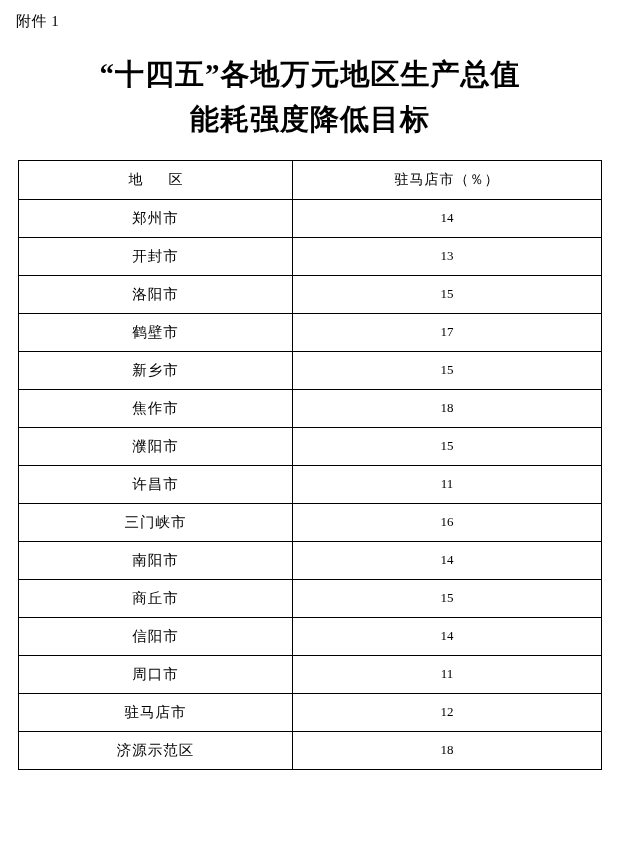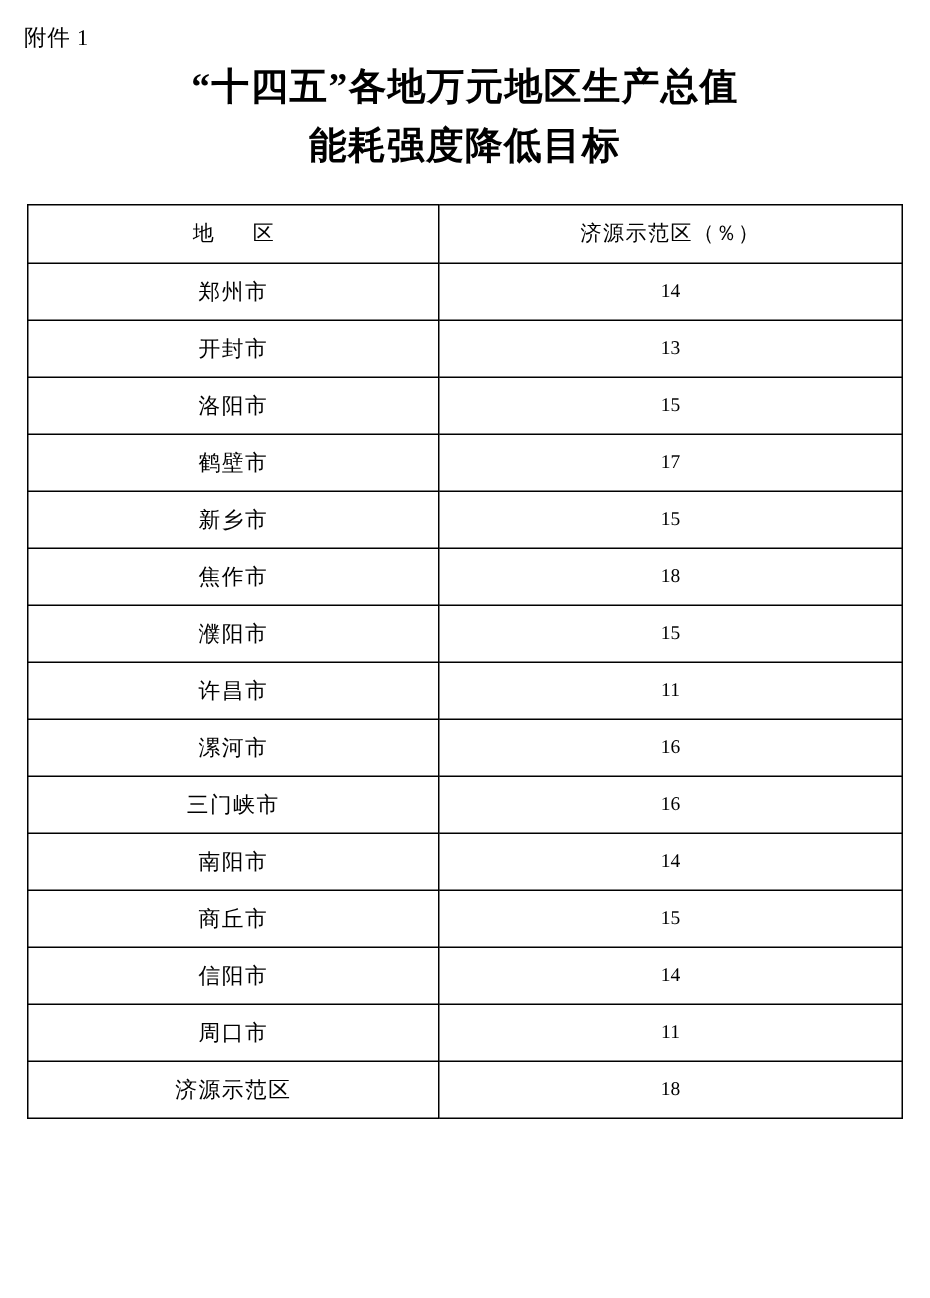--- a/index.html
+++ b/index.html
@@ -18,31 +18,31 @@
   .page {
     width: 620px;
     height: 865px;
     box-sizing: border-box;
     padding: 0;
     position: relative;
   }
   .attachment-label {
     position: absolute;
     left: 16px;
-    top: 16px;
+    top: 0;
     font-size: 15px;
     font-family: "Liberation Serif", "DejaVu Serif", serif;
     letter-spacing: 0.5px;
     white-space: nowrap;
   }
   .doc-title {
-    margin: 0;
+    margin: 12px;
     padding-top: 40px;
     text-align: center;
-    font-size: 25px;
+    font-size: 29px;
     font-weight: bold;
     line-height: 1.55;
     letter-spacing: 1px;
     font-family: "Liberation Serif", "DejaVu Serif", serif;
   }
   .title-line {
     display: block;
   }
   .table-wrap {
     margin: 18px 18px 0 18px;
@@ -99,21 +99,21 @@
     <table class="data-table">
       <colgroup>
         <col class="col-region">
         <col class="col-target">
       </colgroup>
       <thead>
         <tr>
           <th>
             <span class="hdr-region">地　区</span>
           </th>
-          <th>济源示范区（％）</th>
+          <th>驻马店市（％）</th>
         </tr>
       </thead>
       <tbody>
         <tr>
           <td class="region-cell">郑州市</td>
           <td class="value-cell">14</td>
         </tr>
         <tr>
           <td class="region-cell">开封市</td>
           <td class="value-cell">13</td>
@@ -136,44 +136,44 @@
         </tr>
         <tr>
           <td class="region-cell">濮阳市</td>
           <td class="value-cell">15</td>
         </tr>
         <tr>
           <td class="region-cell">许昌市</td>
           <td class="value-cell">11</td>
         </tr>
         <tr>
-          <td class="region-cell">漯河市</td>
-          <td class="value-cell">16</td>
-        </tr>
-        <tr>
           <td class="region-cell">三门峡市</td>
           <td class="value-cell">16</td>
         </tr>
         <tr>
           <td class="region-cell">南阳市</td>
           <td class="value-cell">14</td>
         </tr>
         <tr>
           <td class="region-cell">商丘市</td>
           <td class="value-cell">15</td>
         </tr>
         <tr>
           <td class="region-cell">信阳市</td>
           <td class="value-cell">14</td>
         </tr>
         <tr>
           <td class="region-cell">周口市</td>
           <td class="value-cell">11</td>
         </tr>
         <tr>
+          <td class="region-cell">驻马店市</td>
+          <td class="value-cell">12</td>
+        </tr>
+        <tr>
           <td class="region-cell">济源示范区</td>
           <td class="value-cell">18</td>
         </tr>
       </tbody>
     </table>
   </div>
 
 </div>
 
 </body></html>

